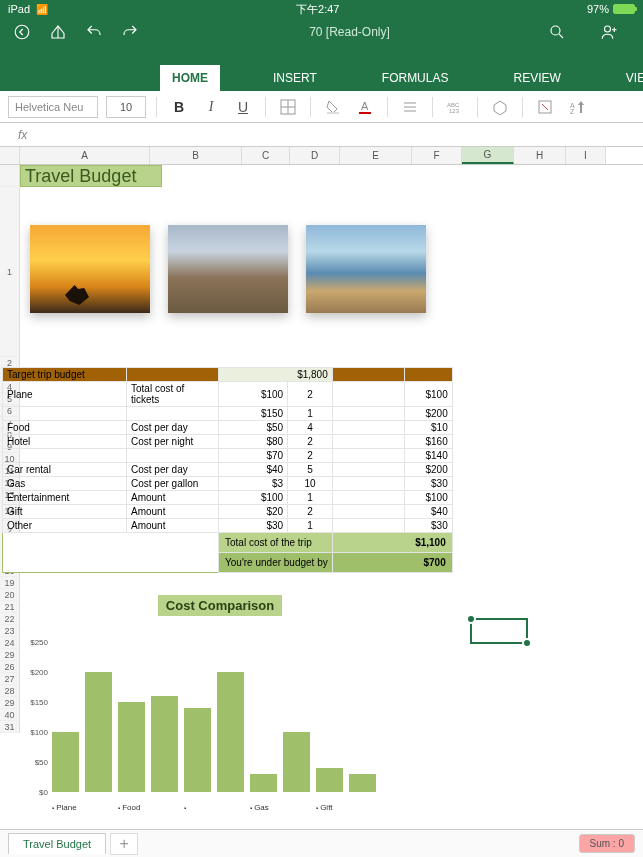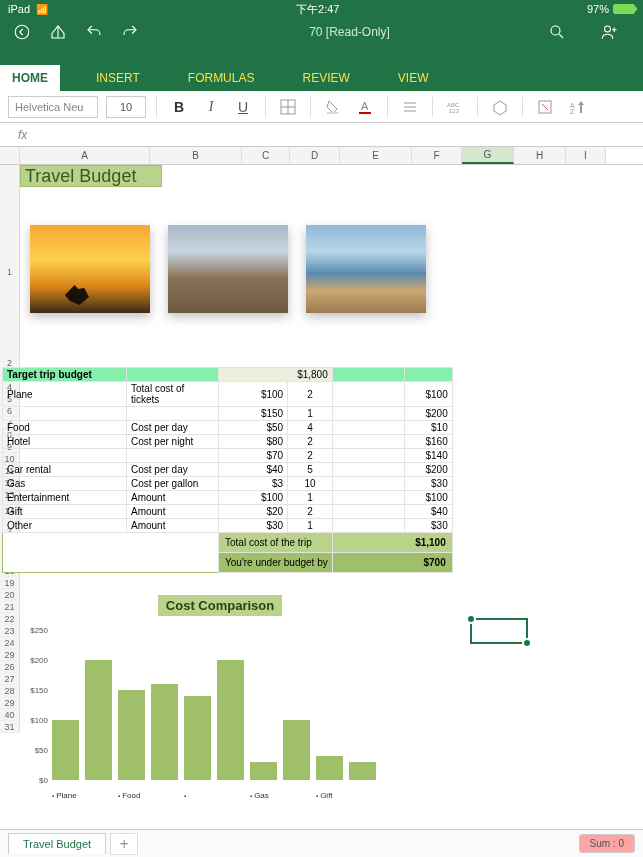--- a/index.html
+++ b/index.html
@@ -16,22 +16,22 @@
 
 
 .header { height: 45px; background: #217346; color: #fff; display: flex; flex-direction: column; }
 .header-top { height: 28px; display: flex; align-items: center; padding: 0 10px; }
 .header-btn { width: 24px; height: 24px; display: flex; align-items: center; justify-content: center; margin-right: 12px; color: #fff; }
 .header-btn svg { width: 18px; height: 18px; stroke: #fff; fill: none; stroke-width: 1.5; }
 .doc-title { flex: 1; text-align: center; font-size: 12px; color: #cfe8d9; }
 .header-right { display: flex; gap: 16px; }
 
 
-.ribbon-tabs { height: 28px; background: #217346; display: flex; align-items: flex-end; gap: 24px; }
-.tab { color: #fde047; font-size: 12px; padding: 6px 12px; cursor: pointer; }
+.ribbon-tabs { height: 28px; background: #217346; display: flex; align-items: flex-end; padding-left: 160px; gap: 41px; }
+.tab { color: #ffffff; font-size: 12px; padding: 6px 12px; cursor: pointer; }
 .tab.active { background: #fff; color: #217346; font-weight: 600; }
 
 
 .ribbon { height: 32px; background: #fff; border-bottom: 1px solid #ccc; display: flex; align-items: center; padding: 0 8px; gap: 8px; }
 .font-box { width: 90px; height: 22px; border: 1px solid #ccc; padding: 2px 6px; font-size: 11px; color: #888; display: flex; align-items: center; white-space: nowrap; overflow: hidden; }
 .size-box { width: 40px; height: 22px; border: 1px solid #ccc; padding: 2px 6px; font-size: 11px; color: #555; display: flex; align-items: center; justify-content: center; }
 .rb-btn { width: 24px; height: 24px; display: flex; align-items: center; justify-content: center; color: #555; font-size: 14px; }
 .rb-btn.bold { font-weight: bold; color: #333; }
 .rb-btn.italic { font-style: italic; font-family: serif; }
 .rb-btn.underline { text-decoration: underline; }
@@ -67,40 +67,40 @@
 .photos { display: flex; gap: 18px; padding: 36px 10px 12px 10px; height: 170px; }
 .photo { width: 120px; height: 88px; box-shadow: 0 4px 10px rgba(0,0,0,0.25); background: #888; }
 .photo.sunset { background: linear-gradient(#f5a836 0%, #ffcf4a 40%, #d98518 70%, #3b2a1a 100%); position: relative; }
 .photo.sunset::after { content: ""; position: absolute; bottom: 8px; left: 35px; width: 24px; height: 20px; background: #1a1208; clip-path: polygon(40% 0, 55% 20%, 80% 15%, 100% 60%, 60% 100%, 20% 80%, 0 50%); }
 .photo.building { background: linear-gradient(#a8b8c8 0%, #c8d4e0 30%, #8a7358 60%, #6b5a42 100%); }
 .photo.coast { background: linear-gradient(#8fb8d8 0%, #b8d8e8 30%, #5a8bb0 55%, #caa86f 75%, #9a7a52 100%); }
 
 
 .budget-tbl { border: 1px solid #9fbf6a; border-collapse: collapse; font-size: 10px; }
 .budget-tbl th, .budget-tbl td { border: 1px solid #e4e4e4; padding: 1px 4px; height: 12px; }
-.budget-tbl .hdr { background: #86efac; font-weight: 700; text-align: left; }
+.budget-tbl .hdr { background: #a16207; font-weight: 400; text-align: left; }
 .budget-tbl .hdr-budget { background: #eaf0dd; text-align: right; font-weight: 400; }
 .budget-tbl .amt { text-align: right; }
 .budget-tbl .qty { text-align: center; }
 .summary-row td { background: #b9d48a; height: 20px; }
 .summary-row.dark td { background: #9fbf6a; font-weight: bold; }
 .summary-row .label { text-align: left; padding-left: 6px; }
 .summary-row .val { text-align: right; font-weight: bold; padding-right: 6px; }
 
 .tbl-wrap { position: absolute; top: 202px; left: 2px; }
 
 
 .sel-cell { position: absolute; left: 470px; top: 453px; width: 58px; height: 26px; border: 2px solid #217346; }
 .sel-handle { width: 10px; height: 10px; background: #217346; border-radius: 50%; border: 2px solid #fff; position: absolute; }
 .sel-handle.tl { top: -6px; left: -6px; }
 .sel-handle.br { bottom: -6px; right: -6px; }
 
 
 .chart-area { position: absolute; top: 430px; left: 20px; width: 400px; }
-.chart-title { width: 124px; margin: 0 auto 14px; background: #b9d48a; color: #2a4218; font-size: 13px; font-weight: bold; text-align: center; padding: 3px 0; }
+.chart-title { width: 124px; margin: 0 auto 26px; background: #b9d48a; color: #2a4218; font-size: 13px; font-weight: bold; text-align: center; padding: 3px 0; }
 .chart { position: relative; height: 170px; padding-left: 32px; }
 .y-axis { position: absolute; left: 0; top: 0; height: 150px; width: 30px; }
 .y-tick { position: absolute; right: 2px; font-size: 8px; color: #555; transform: translateY(-50%); }
 .bars { position: absolute; left: 32px; bottom: 20px; height: 150px; width: 340px; display: flex; align-items: flex-end; gap: 6px; }
 .bar { width: 27px; background: #9fbf6a; }
 .x-axis { position: absolute; left: 32px; bottom: 0; width: 340px; display: flex; font-size: 8px; color: #333; }
 .x-lbl { width: 66px; display: flex; align-items: center; gap: 2px; }
 .x-lbl::before { content: "▪"; font-size: 6px; }
 
 

